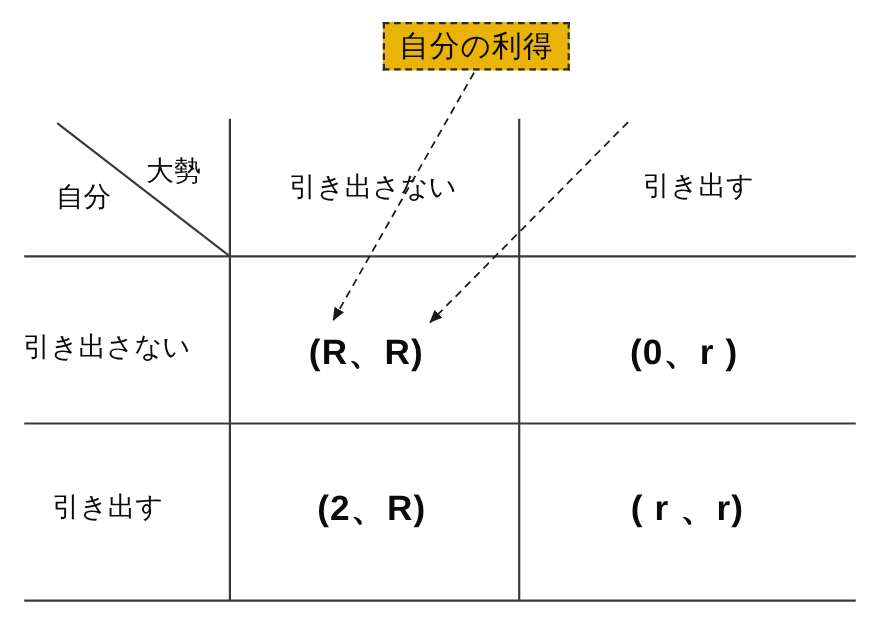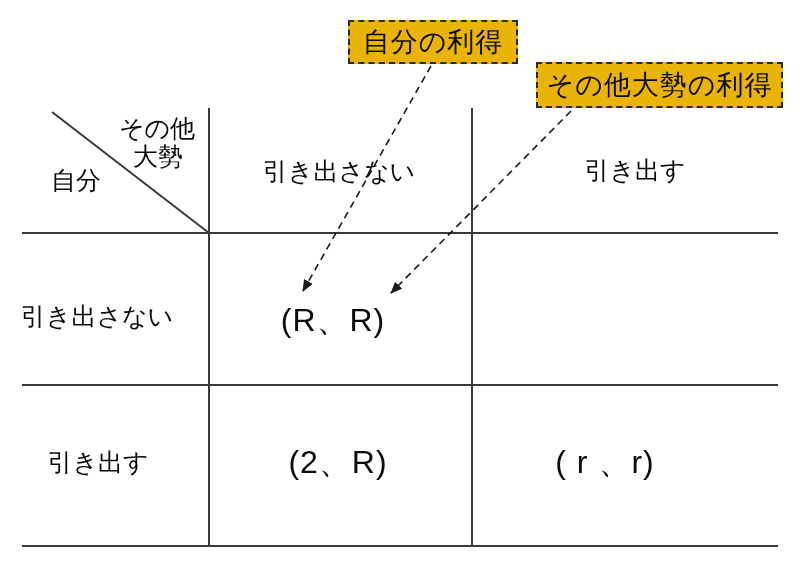--- a/index.html
+++ b/index.html
@@ -37,32 +37,32 @@
   #callout-own    { left: 348px; top: 20px;  width: 170px; height: 44px; }
   #callout-others { left: 536px; top: 62px;  width: 247px; height: 46px; }
   .lbl {
     position: absolute;
     transform: translate(-50%, -50%);
     white-space: nowrap;
     font-size: 25px;
     z-index: 2;
     line-height: 1;
   }
-  .cell-val { font-size: 32px; letter-spacing: 1px; }
+  .cell-val { font-size: 32px; letter-spacing: 1px; font-weight: bold; }
   #corner-l1   { left: 157px; top: 128px; }
   #corner-l2   { left: 158px; top: 156px; }
   #corner-self { left: 76px;  top: 180px; }
   #colh1 { left: 339px; top: 171px; }
   #colh2 { left: 635px; top: 170px; }
   #rowh1 { left: 97px;  top: 316px; }
   #rowh2 { left: 98px;  top: 462px; }
   #c00 { left: 333px; top: 320px; }
   #c01 { left: 622px; top: 320px; }
   #c10 { left: 338px; top: 462px; }
-  #c11 { left: 605px; top: 462px; }
+  #c11 { left: 625px; top: 462px; }
 </style>
 </head>
 <body>
 
 <div class="canvas">
 
   <svg class="grid-svg" width="800" height="573" viewBox="0 0 800 573">
     <defs>
       <marker id="ah" markerWidth="13" markerHeight="11" refX="11" refY="5" orient="auto" markerUnits="userSpaceOnUse">
         <path d="M0,0 L12,5 L0,10 z" fill="#1a1a1a"></path>
@@ -78,31 +78,28 @@
     </g>
     <g stroke="#1a1a1a" stroke-width="1.6" stroke-dasharray="7 5" fill="none">
       <line x1="431" y1="66" x2="303" y2="291" marker-end="url(#ah)"></line>
       <line x1="571" y1="111" x2="391" y2="293" marker-end="url(#ah)"></line>
     </g>
   </svg>
 
   <div class="callout" id="callout-own">
     <span>自分の利得</span>
   </div>
-  <div class="callout" id="callout-others">
-    <span>その他大勢の利得</span>
-  </div>
 
-  <div class="lbl" id="corner-l1">その他</div>
   <div class="lbl" id="corner-l2">大勢</div>
   <div class="lbl" id="corner-self">自分</div>
 
   <div class="lbl" id="colh1">引き出さない</div>
   <div class="lbl" id="colh2">引き出す</div>
 
   <div class="lbl" id="rowh1">引き出さない</div>
   <div class="lbl" id="rowh2">引き出す</div>
 
   <div class="lbl cell-val" id="c00">(R、R)</div>
+  <div class="lbl cell-val" id="c01">(0、r )</div>
   <div class="lbl cell-val" id="c10">(2、R)</div>
   <div class="lbl cell-val" id="c11">( r 、r)</div>
 
 </div>
 
 </body></html>

